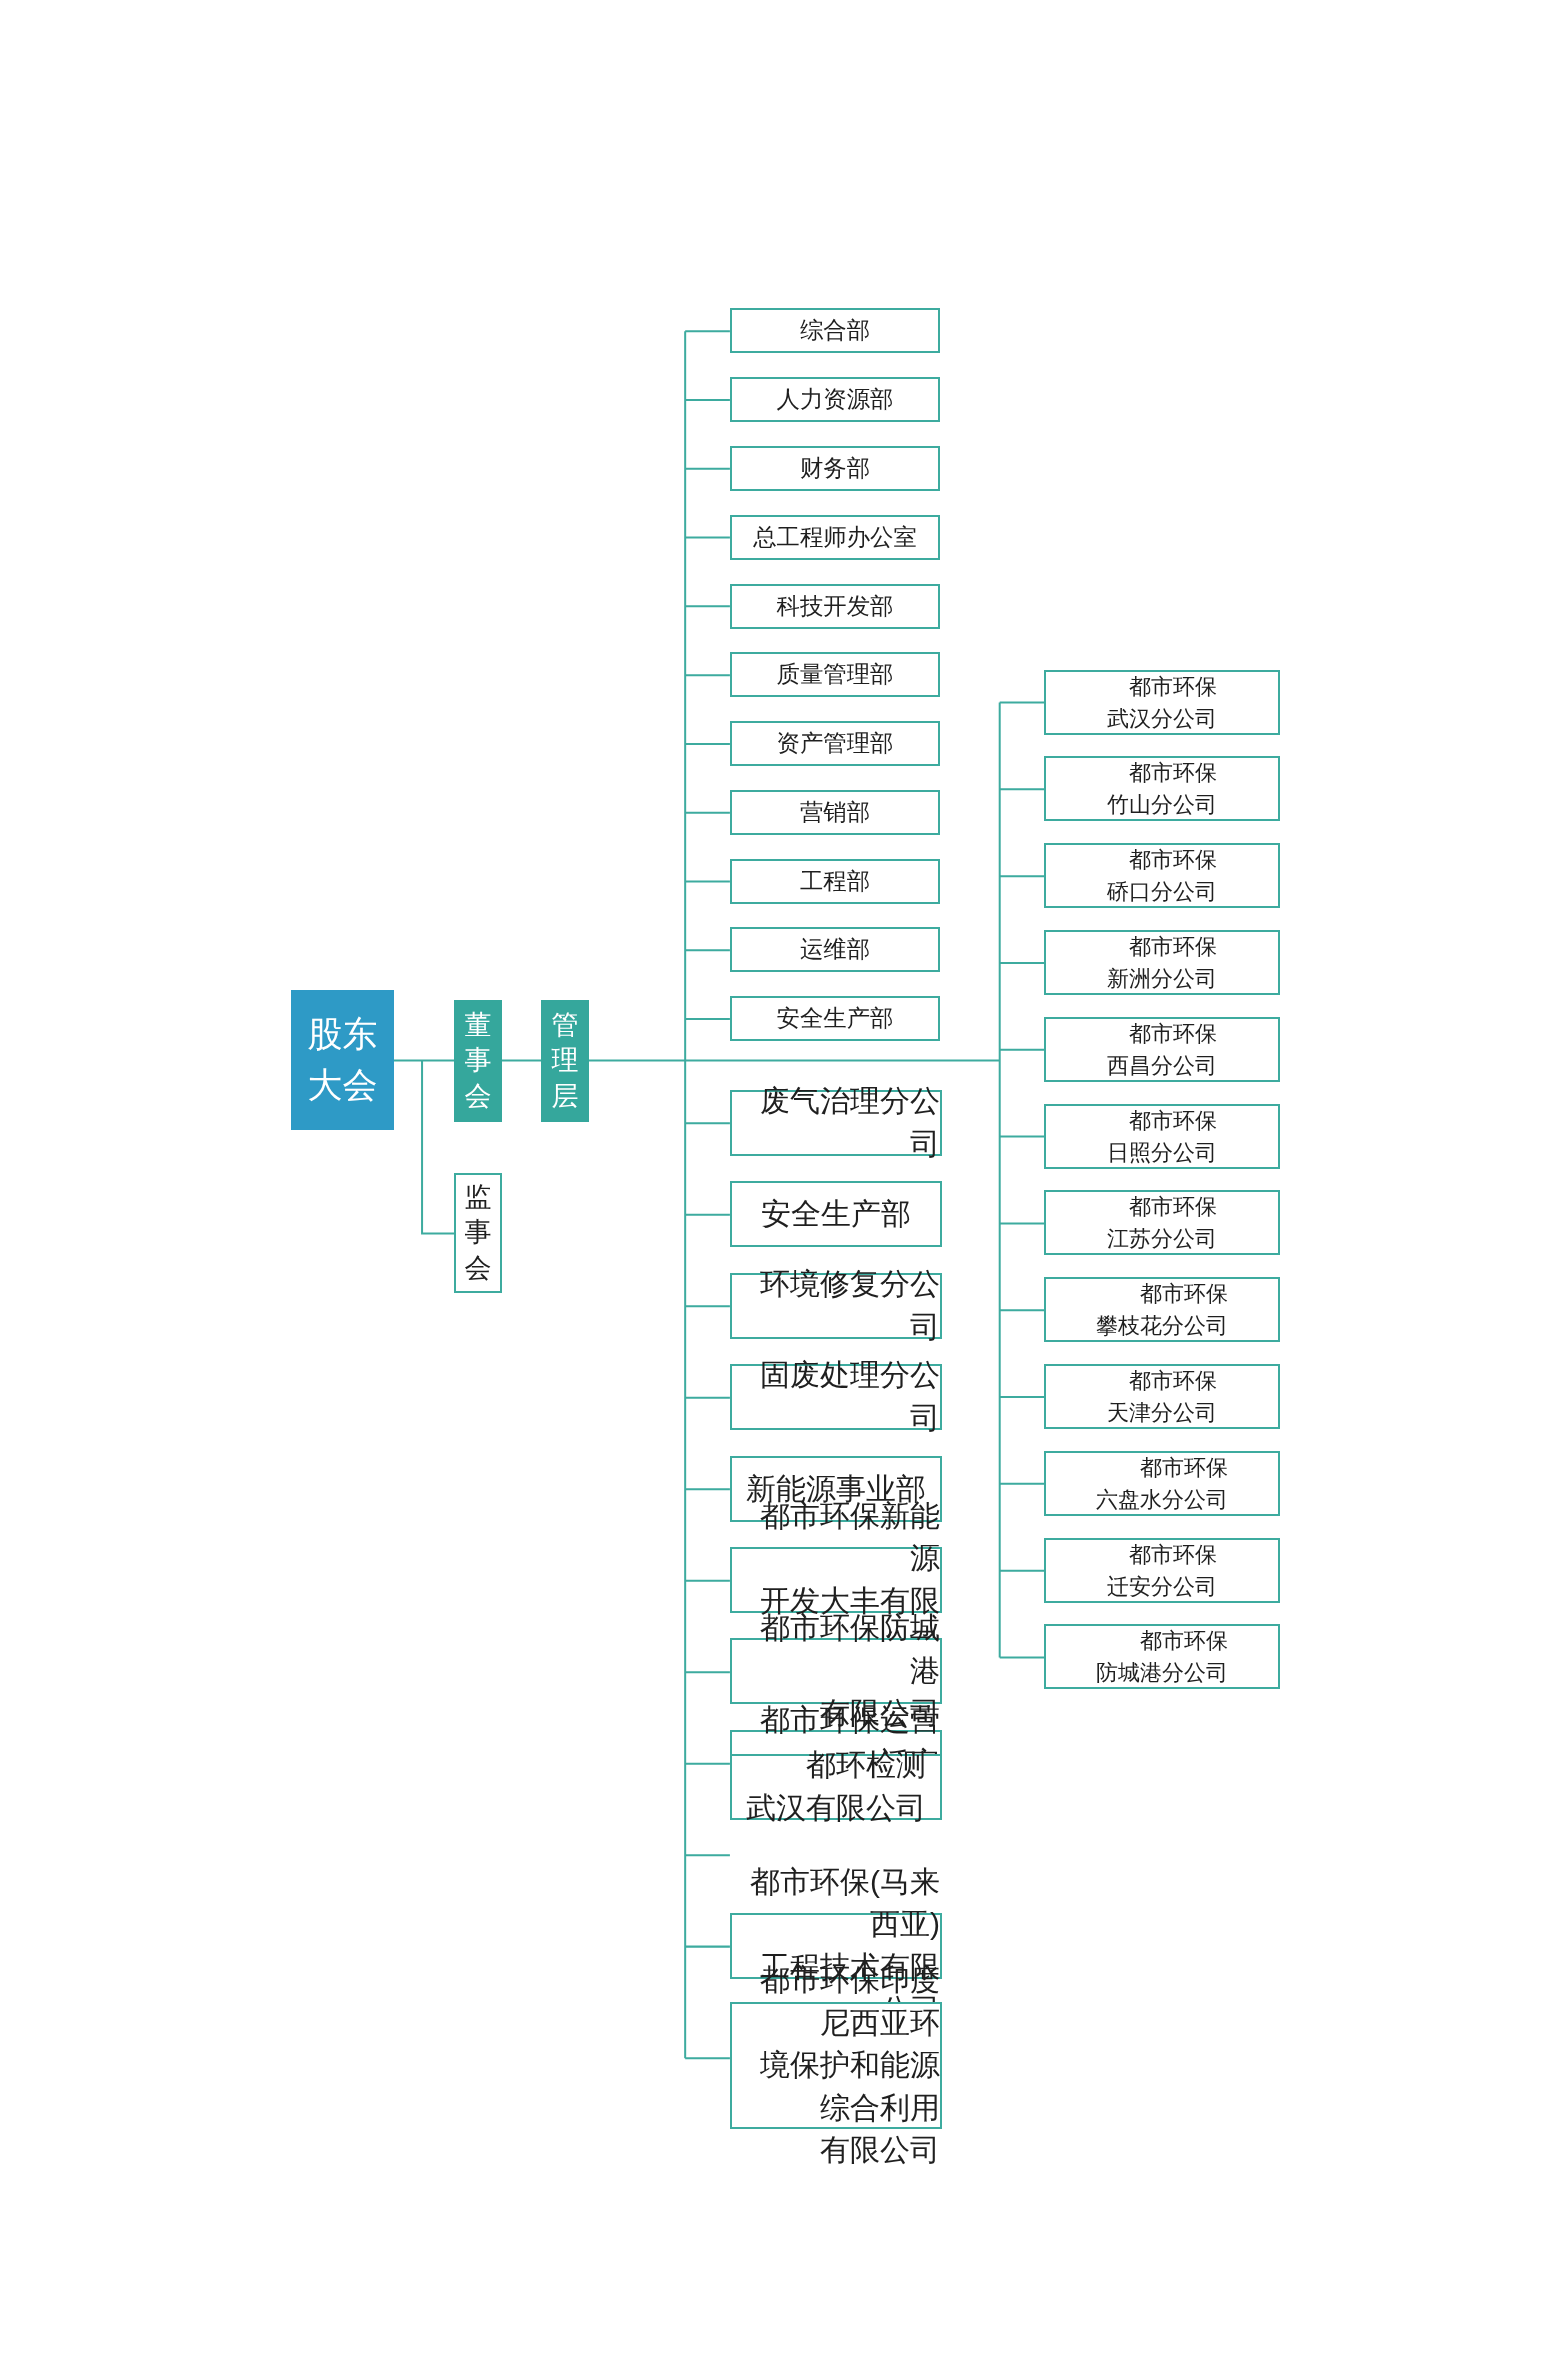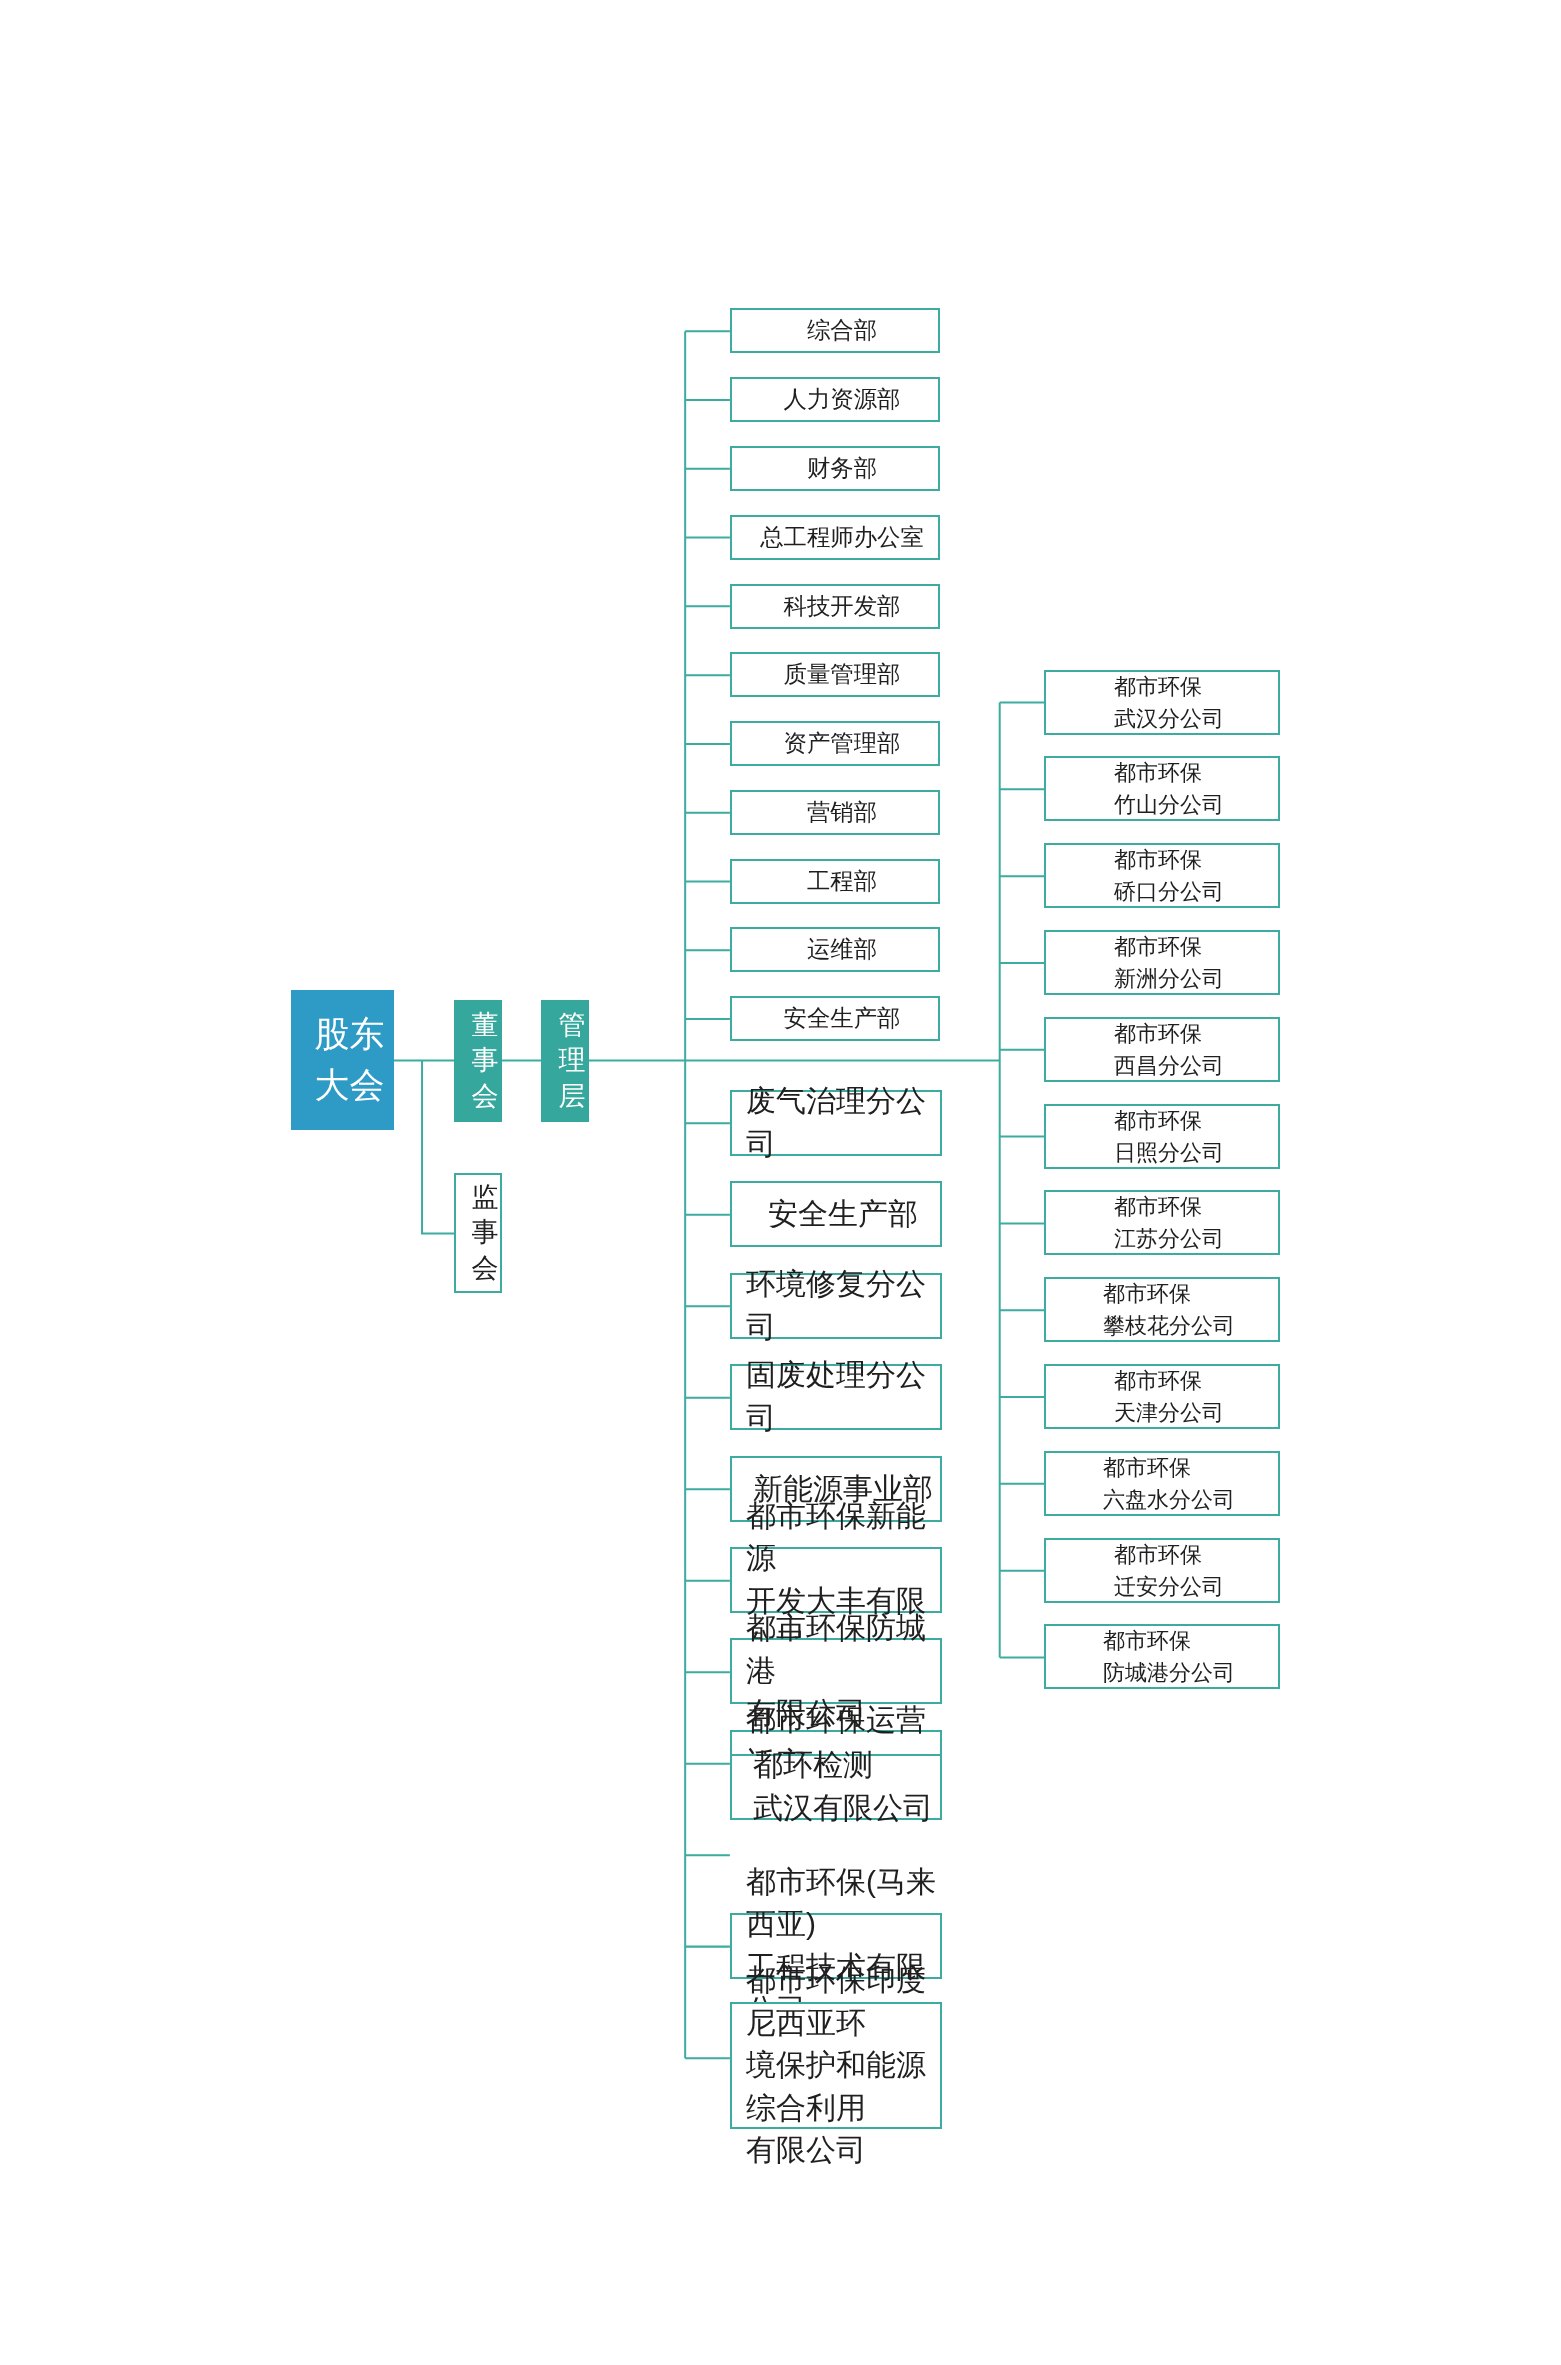--- a/index.html
+++ b/index.html
@@ -7,25 +7,24 @@
     position:relative;
     width:1562px;height:2366px;
     background:#ffffff;
     font-family:"Liberation Sans", sans-serif;
     overflow:hidden;
   }
   #connectors{position:absolute;left:0;top:0;width:1562px;height:2366px;}
   .node{
     position:absolute;
     display:flex;align-items:center;justify-content:center;
-    text-align:left;
+    text-align:right;
     white-space:pre-line;
     box-sizing:border-box;
     color:#1f1f1f;
-    padding-left:14px;
   }
   .filled-blue{
     background:#2e9ac6;color:#ffffff;
     left:279px;top:990px;width:103px;height:140px;
     font-size:35px;line-height:1.45;margin-left:12px;
   }
   .filled-teal{
     background:#35a79c;color:#ffffff;
     width:48px;height:122px;top:1000px;
     font-size:27px;line-height:1.3;

